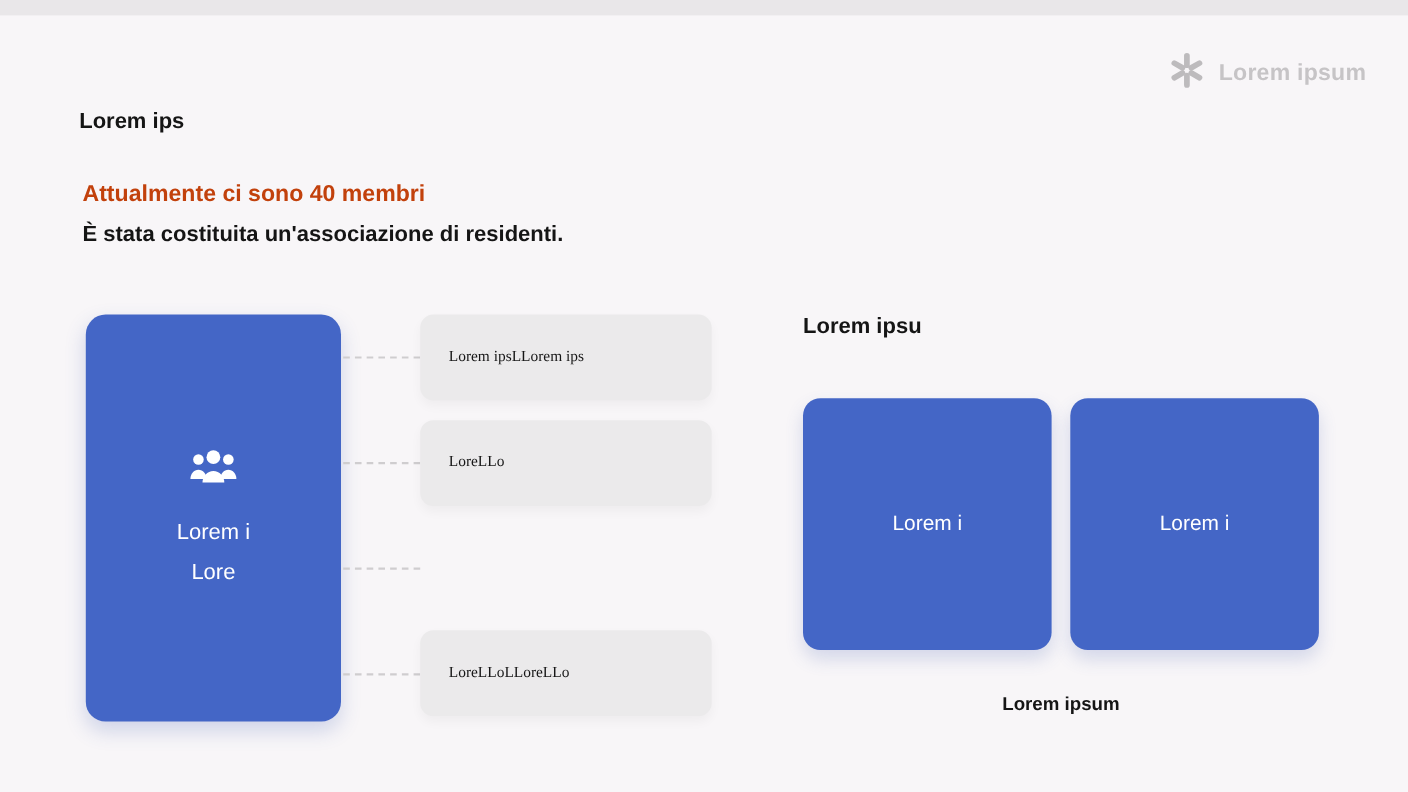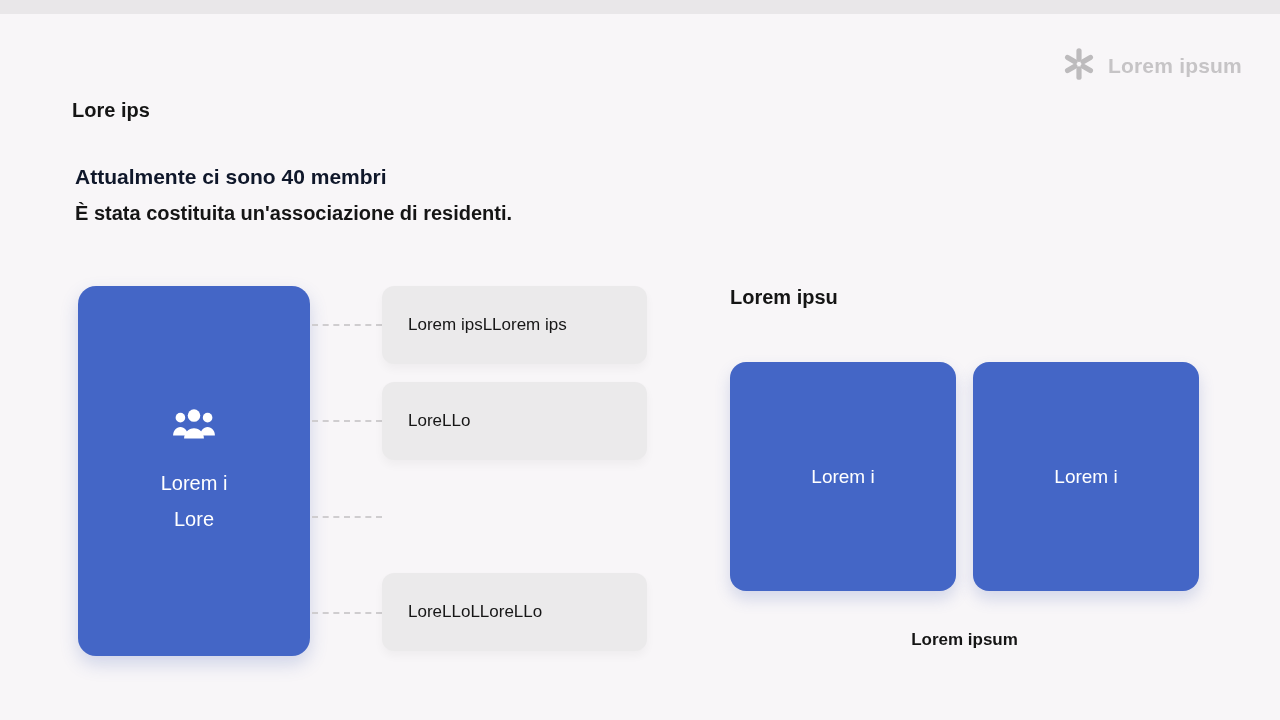--- a/index.html
+++ b/index.html
@@ -40,21 +40,21 @@
     font-size: 20px;
     font-weight: 700;
     color: #151515;
   }
   .subtitle-highlight {
     position: absolute;
     left: 75px;
     top: 151px;
     font-size: 21px;
     font-weight: 700;
-    color: #0f172a;
+    color: #c2410c;
   }
   .subtitle-dark {
     position: absolute;
     left: 75px;
     top: 188px;
     font-size: 20px;
     font-weight: 700;
     color: #151515;
     text-align: right;
   }
@@ -108,22 +108,23 @@
     display: flex;
     align-items: center;
     padding-left: 26px;
     box-sizing: border-box;
   }
   .gray-box.b0 { top: 272px; }
   .gray-box.b1 { top: 368px; text-align: center; }
   .gray-box.b2 { top: 464px; }
   .gray-box.b3 { top: 559px; }
   .gray-box-label {
-    font-size: 17px;
+    font-size: 14px;
     color: #161616;
+    font-family: Liberation Serif, serif;
   }
 
   
   .right-title {
     position: absolute;
     left: 730px;
     top: 272px;
     width: 469px;
     text-align: left;
     font-size: 20px;
@@ -171,21 +172,21 @@
         <line x1="22.3" y1="15.5" x2="30.1" y2="11"></line>
         <line x1="22.3" y1="20.5" x2="30.1" y2="25"></line>
         <line x1="18" y1="23" x2="18" y2="32"></line>
         <line x1="13.7" y1="20.5" x2="5.9" y2="25"></line>
         <line x1="13.7" y1="15.5" x2="5.9" y2="11"></line>
       </svg>
     </span>
     <span class="brand-text">Lorem ipsum</span>
   </div>
 
-  <div class="page-title">Lore ips</div>
+  <div class="page-title">Lorem ips</div>
   <div class="subtitle-highlight">Attualmente ci sono 40 membri</div>
   <div class="subtitle-dark">È stata costituita un'associazione di residenti.</div>
 
   <div class="main-card">
     <span class="icon-wrap">
       <svg width="46" height="34" viewBox="0 0 44 32" fill="#ffffff">
         <circle cx="9" cy="9" r="4.6"></circle>
         <circle cx="35" cy="9" r="4.6"></circle>
         <path d="M2 26c0-4.4 3.1-8 7-8s7 3.6 7 8z"></path>
         <path d="M28 26c0-4.4 3.1-8 7-8s7 3.6 7 8z"></path>

